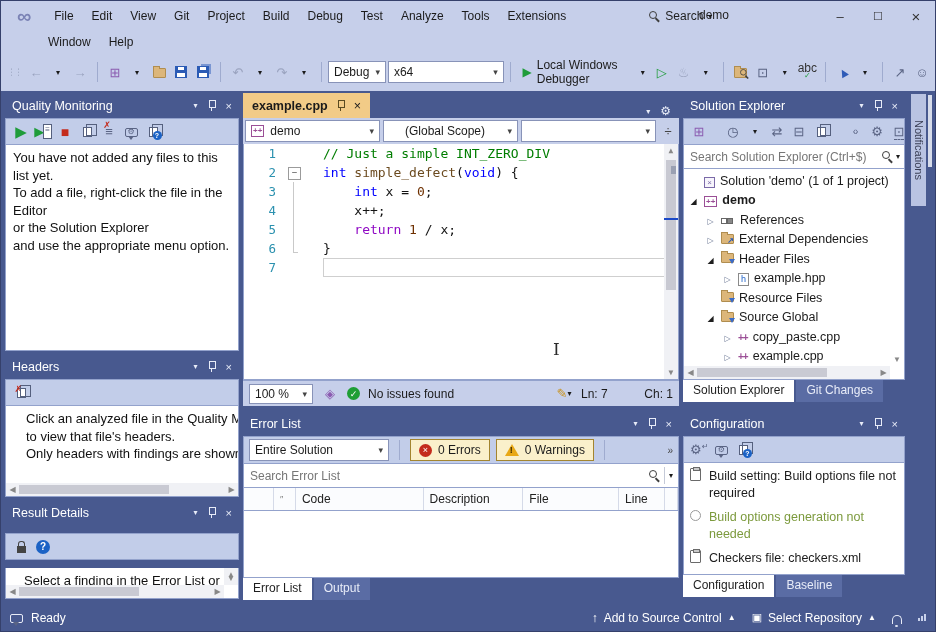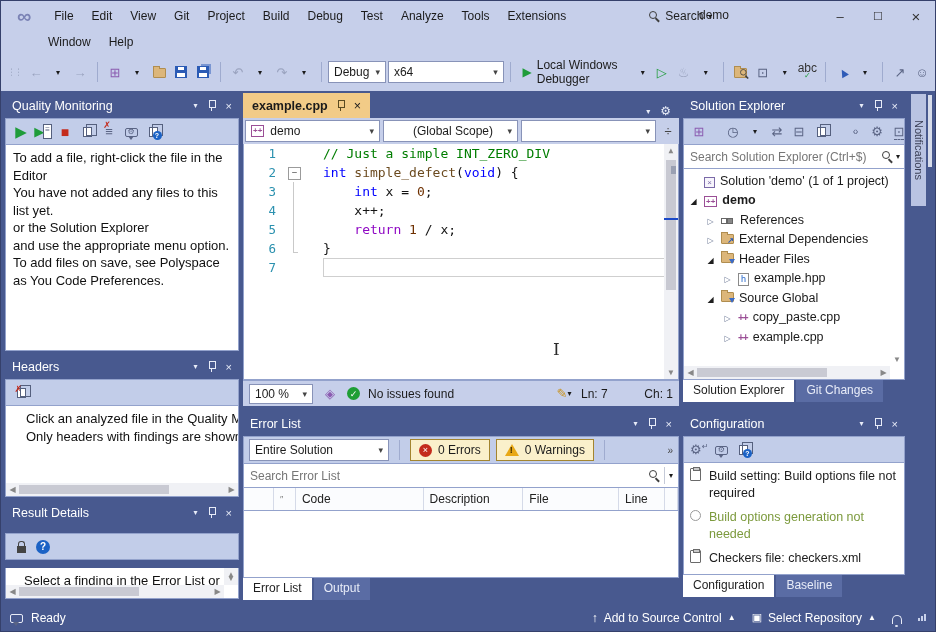--- a/index.html
+++ b/index.html
@@ -317,25 +317,24 @@
           </span>
           <span class="tbi">
             <span class="rel">
               <span class="ico-copy"></span>
               <span class="ico-help" style="width:9px;height:9px;font-size:7px;position:absolute;right:-4px;bottom:-3px">?</span>
             </span>
           </span>
         </div>
       <div class="pbody">
           <div class="ptext">
+            <div>You have not added any files to this list yet.</div>
             <div>To add a file, right-click the file in the Editor</div>
-            <div>You have not added any files to this list yet.</div>
             <div>or the Solution Explorer</div>
             <div>and use the appropriate menu option.</div>
-            <div>To add files on save, see Polyspace as You Code Preferences.</div>
           </div>
         </div>
     </div>
 
     <div class="panel" style="left:4px;top:263px;width:234px;height:143px;">
       <div class="ptitle">
           <span>Headers</span>
         <span class="pbtns">
             <span class="dd9">▾</span>
             <span class="ico-pin"></span>
@@ -346,20 +345,21 @@
           <span class="tbi">
             <span class="rel">
               <span class="ico-copy"></span>
               <b class="r ov">✗</b>
             </span>
           </span>
         </div>
       <div class="pbody">
         <div class="ptext" style="padding-left:20px;white-space:nowrap;">
             <div>Click an analyzed file in the Quality M</div>
+            <div>to view that file's headers.</div>
             <div>Only headers with findings are shown</div>
           </div>
         <div class="hsb">
             <span class="ar">◀</span>
             <span class="thumb" style="width:150px"></span>
             <span class="ar" style="margin-left:auto">▶</span>
           </div>
       </div>
     </div>
 
@@ -409,21 +409,21 @@
           <span>⚙</span>
         </div>
       </div>
       <div class="enav">
         <div class="combo">
           <span class="ico-cppbox">++</span>
           <span>demo</span>
             <span class="dd dd9">▾</span>
         </div>
         <div class="combo">
-          <span style="margin-left:24px">(Global Scope)</span>
+          <span style="margin-left:16px">(Global Scope)</span>
             <span class="dd dd9">▾</span>
         </div>
         <div class="combo">
           <span></span>
             <span class="dd dd9">▾</span>
         </div>
         <span class="tbi" style="color:#444">÷</span>
       </div>
       <div class="ecode" id="codearea">
         <div class="vsb">
@@ -574,20 +574,25 @@
             </div>
             <div class="trow" style="padding-left: 21px;">
               <span class="texp"><span class="exp-open">◢</span></span>
               <span><span class="ico-folder filt"></span></span>
               <span>Header Files</span>
             </div>
             <div class="trow" style="padding-left: 38px;">
               <span class="texp"><span class="exp-closed">▷</span></span>
               <span><span class="ico-file">h</span></span>
               <span>example.hpp</span>
+            </div>
+            <div class="trow" style="padding-left: 21px;">
+              <span class="texp"></span>
+              <span><span class="ico-folder filt"></span></span>
+              <span>Resource Files</span>
             </div>
             <div class="trow" style="padding-left: 21px;">
               <span class="texp"><span class="exp-open">◢</span></span>
               <span><span class="ico-folder filt"></span></span>
               <span>Source Global</span>
             </div>
             <div class="trow" style="padding-left: 38px;">
               <span class="texp"><span class="exp-closed">▷</span></span>
               <span><span class="ico-cpp">++</span></span>
               <span>copy_paste.cpp</span>

